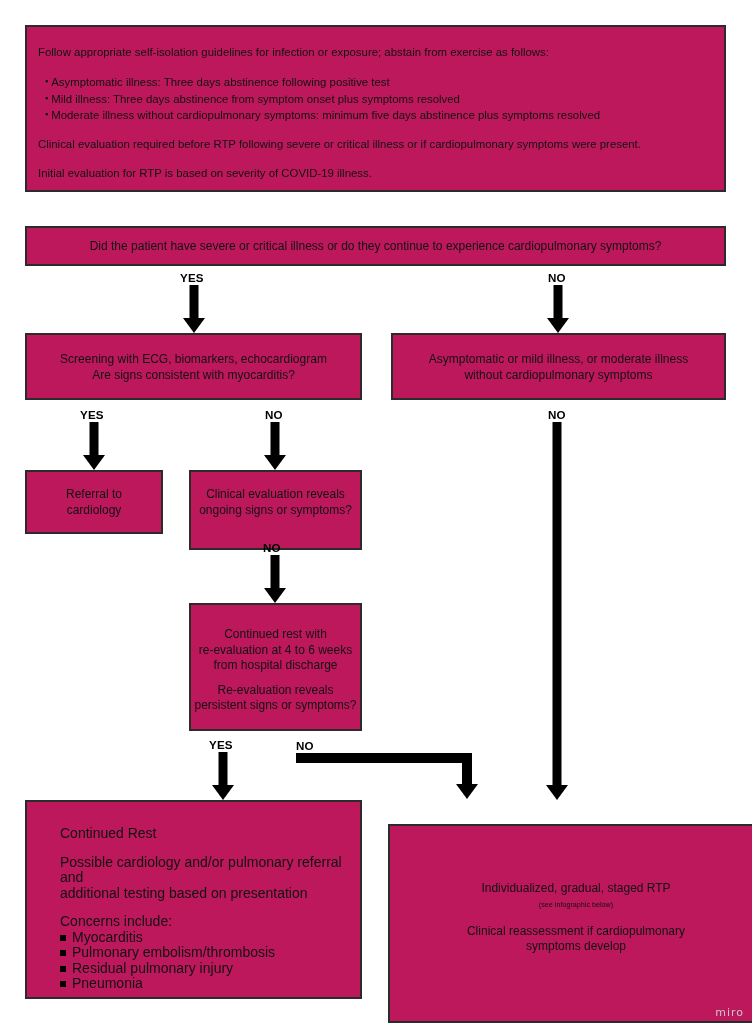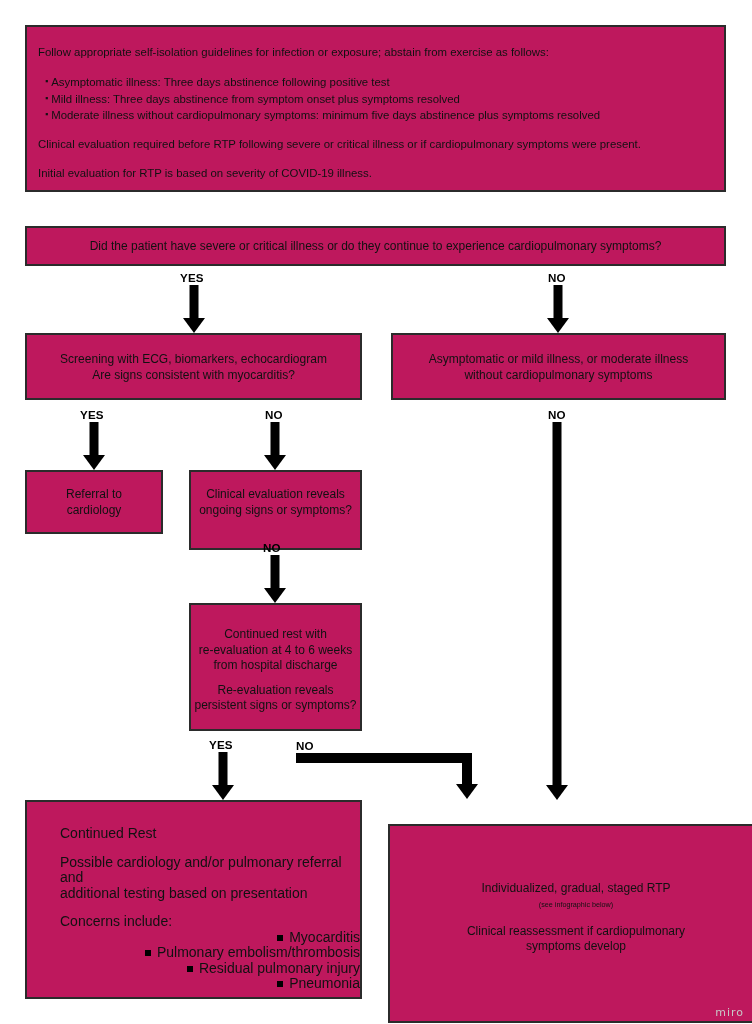--- a/index.html
+++ b/index.html
@@ -119,21 +119,20 @@
   #contrest-box {
     left: 25px;
     top: 800px;
     width: 337px;
     height: 199px;
     padding: 24px 0 0 33px;
   }
   #contrest-box .p { font-size: 14px; line-height: 15.5px; }
   .concern-item {
     white-space: nowrap;
-    text-align: right;
   }
   .concern-item .sq {
     display: inline-block;
     width: 6px;
     height: 6px;
     background: #000;
     margin-right: 6px;
     vertical-align: 1px;
   }
 

